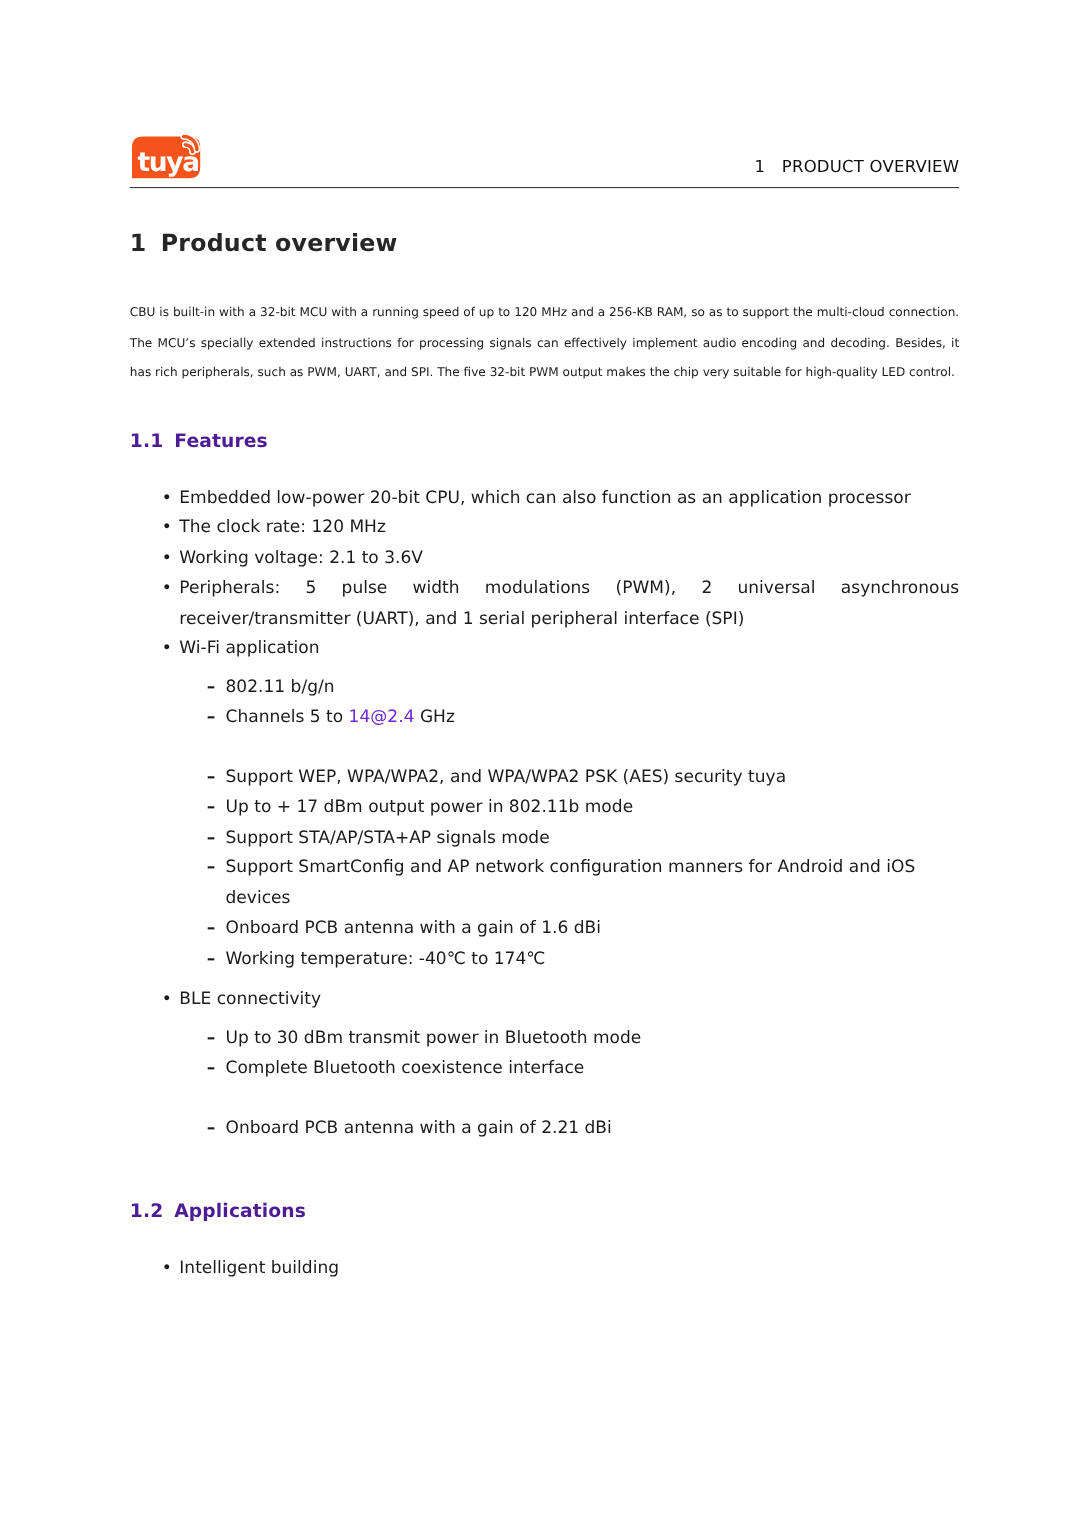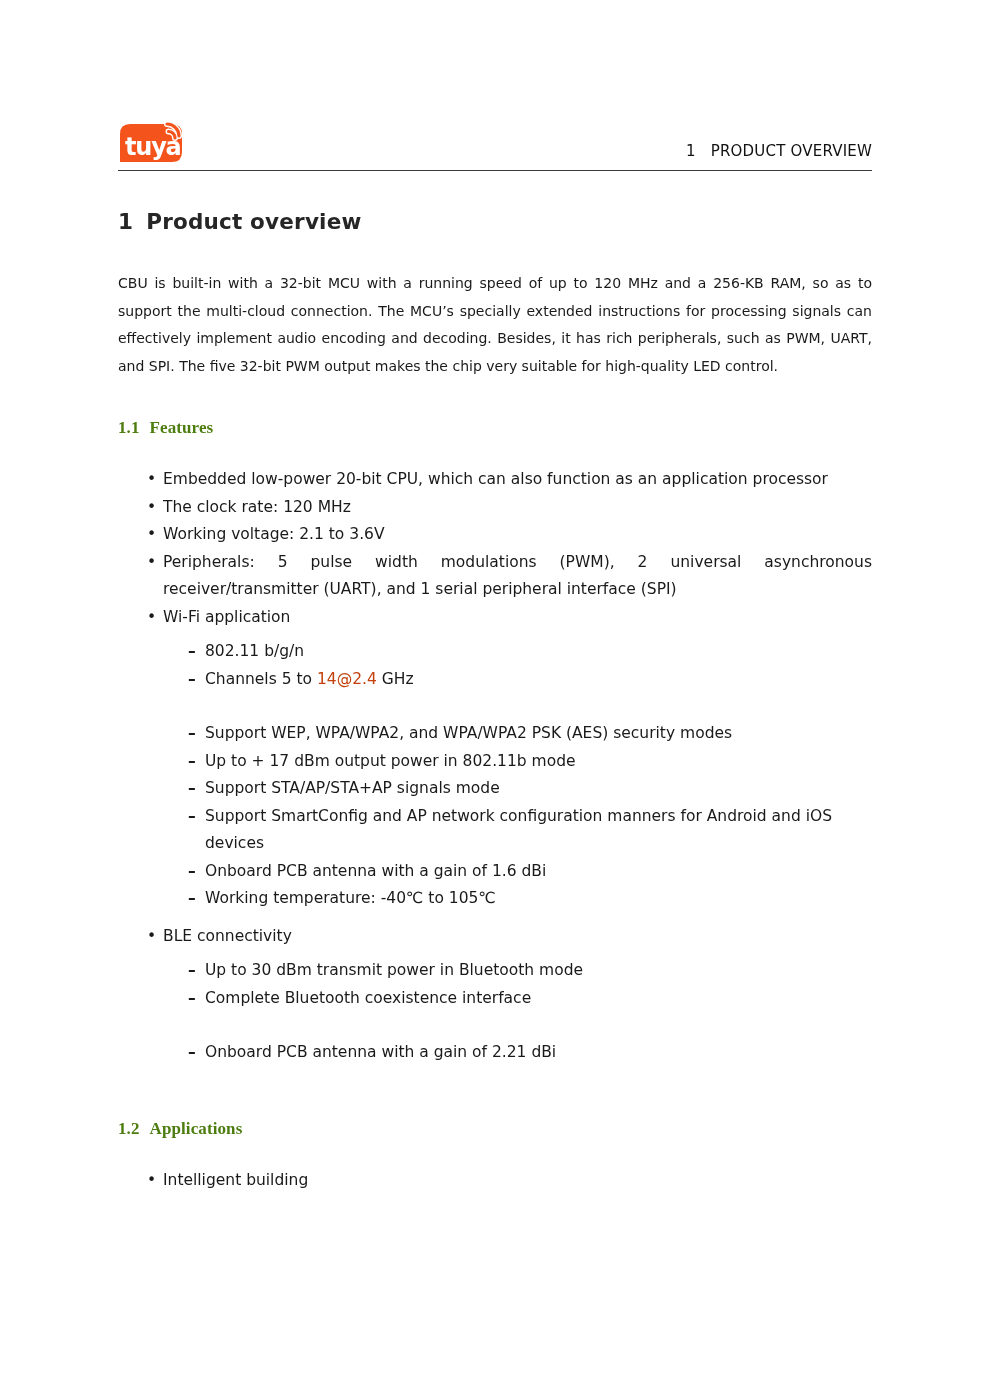--- a/index.html
+++ b/index.html
@@ -15,45 +15,45 @@
   
   .hdr{margin-top:112px;display:flex;justify-content:space-between;align-items:flex-end;}
   .logo-wrap{width:68px;height:52px;flex:none;}
   .hdr-right{font-size:15px;color:#111;padding-bottom:4px;letter-spacing:.2px;white-space:nowrap;}
   .hdr-right .num{margin-right:15px;}
   .hdr-rule{border:0;border-top:1.5px solid #3a3a3a;margin:6px 0 0 0;}
 
   
   .h1{margin-top:38px;font-size:21.5px;font-weight:bold;color:#262626;letter-spacing:.2px;}
   .h1 .num{margin-right:13px;}
-  .h2{font-size:17px;font-weight:bold;color:#4d7c0f;letter-spacing:.1px;font-family:Liberation Serif, serif;}
+  .h2{font-size:17px;font-weight:bold;color:#4c1d95;letter-spacing:.1px;}
   .h2 .num{margin-right:10px;}
   .h2.features{margin-top:38px;}
   .h2.apps{margin-top:52px;}
 
   
   .para{
-    margin-top:36px;font-size:14px;line-height:27.5px;
+    margin-top:36px;font-size:11px;line-height:27.5px;
     text-align:justify;color:#1a1a1a;
   }
 
   
   .ul{margin-top:28px;padding-left:29px;font-size:15.5px;line-height:27.5px;}
   .li{display:flex;align-items:flex-start;}
   .li + .li{margin-top:0;}
   .li .marker{flex:none;width:16px;}
   .li .li-text{flex:1;}
   .li .li-text.justify{text-align:justify;}
   .subul{padding-left:70px;margin-top:7px;font-size:15.5px;line-height:27.5px;}
   .subli{display:flex;align-items:flex-start;}
   .subli .marker{flex:none;width:17px;font-weight:bold;}
   .subli .li-text{flex:1;}
   .subli.gap-before{margin-top:27px;}
   .ble-item{margin-top:10px;}
-  .link{color:#c2410c;text-decoration:none;cursor:pointer;}
+  .link{color:#6d28d9;text-decoration:none;cursor:pointer;}
 
   
   .footer{position:absolute;left:118px;right:118px;top:1281px;text-align:center;}
   .footer-rule{border:0;border-top:2.5px solid #a2a2a2;margin:0;}
   .footer-text{margin-top:8px;font-size:15px;color:#701a75;}
 
   
   .logo-box{fill:#F4541C;}
   .logo-text{fill:#ffffff;font-family:"DejaVu Sans","Liberation Sans",sans-serif;font-weight:bold;font-size:24px;letter-spacing:-1.2px;}
   .arc-outline{fill:none;stroke:#ffffff;stroke-width:6;stroke-linecap:round;}
@@ -121,41 +121,41 @@
       <div class="subli">
         <span class="marker">–</span>
         <div class="li-text">802.11 b/g/n</div>
       </div>
       <div class="subli">
         <span class="marker">–</span>
         <div class="li-text"><span>Channels 5 to </span><span class="link">14@2.4</span><span> GHz</span></div>
       </div>
       <div class="subli gap-before">
         <span class="marker">–</span>
-        <div class="li-text">Support WEP, WPA/WPA2, and WPA/WPA2 PSK (AES) security modes</div>
+        <div class="li-text">Support WEP, WPA/WPA2, and WPA/WPA2 PSK (AES) security tuya</div>
       </div>
       <div class="subli">
         <span class="marker">–</span>
         <div class="li-text">Up to + 17 dBm output power in 802.11b mode</div>
       </div>
       <div class="subli">
         <span class="marker">–</span>
         <div class="li-text">Support STA/AP/STA+AP signals mode</div>
       </div>
       <div class="subli">
         <span class="marker">–</span>
         <div class="li-text justify">Support SmartConfig and AP network configuration manners for Android and iOS devices</div>
       </div>
       <div class="subli">
         <span class="marker">–</span>
         <div class="li-text">Onboard PCB antenna with a gain of 1.6 dBi</div>
       </div>
       <div class="subli">
         <span class="marker">–</span>
-        <div class="li-text">Working temperature: -40℃ to 105℃</div>
+        <div class="li-text">Working temperature: -40℃ to 174℃</div>
       </div>
     </div>
 
     <div class="ul ble-item" style="margin-top:10px;">
       <div class="li">
         <span class="marker">•</span>
         <div class="li-text">BLE connectivity</div>
       </div>
     </div>
 

